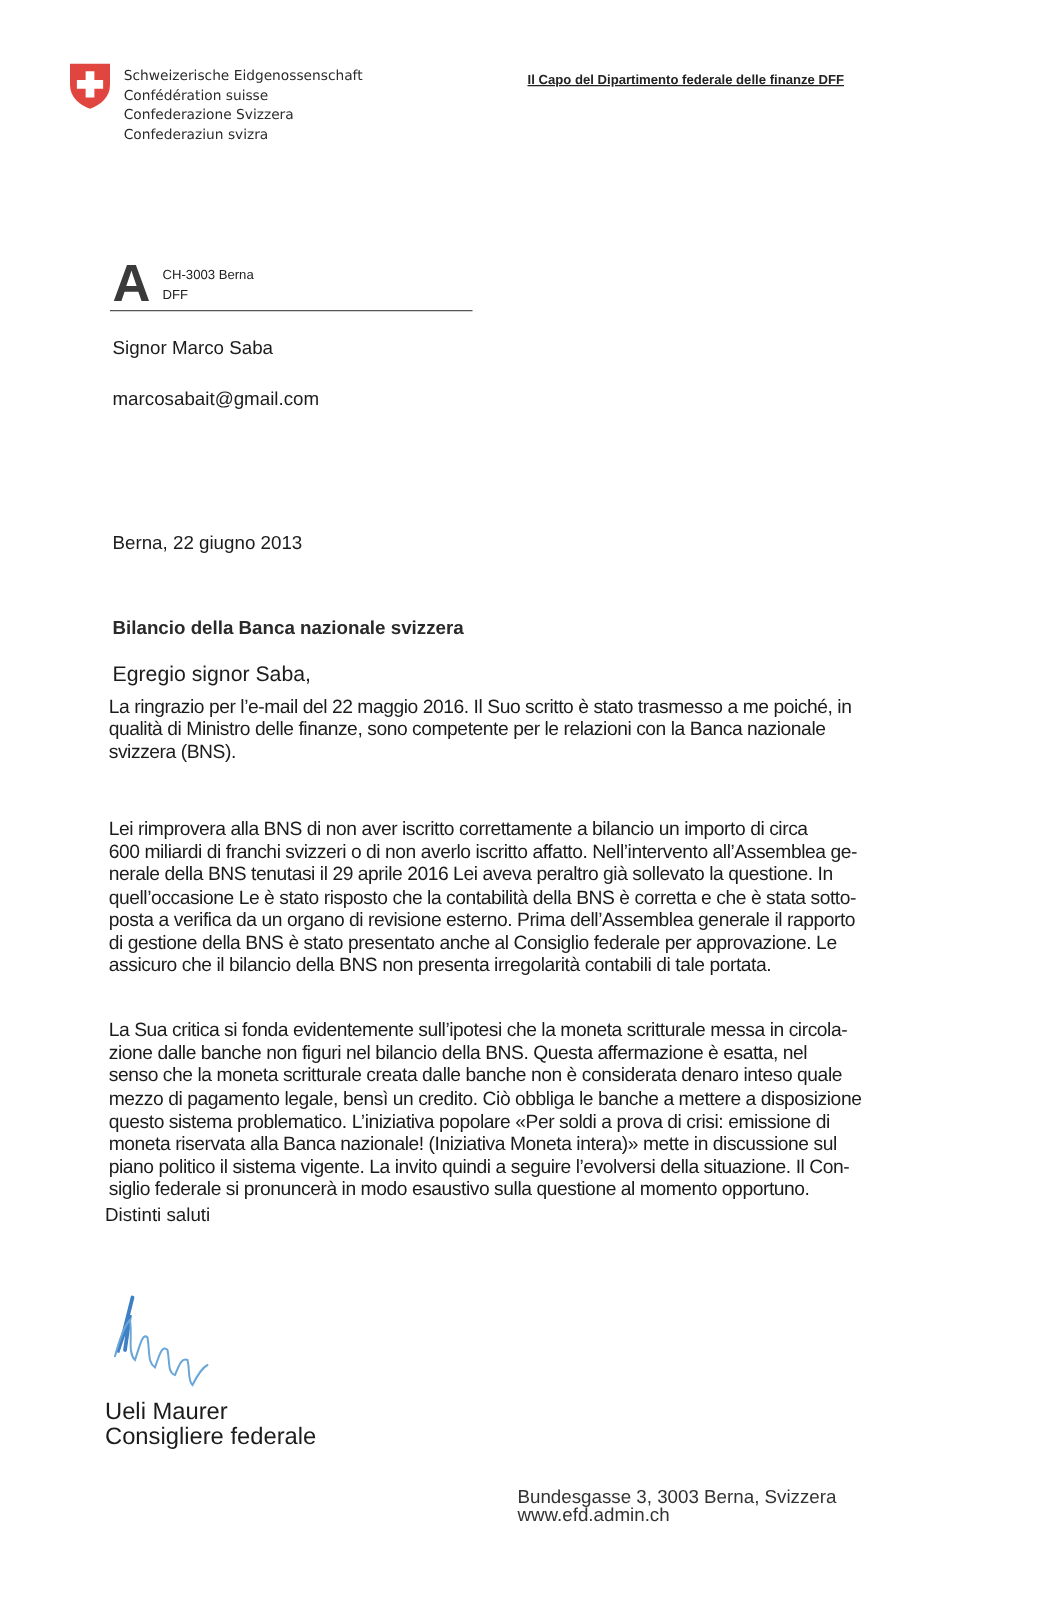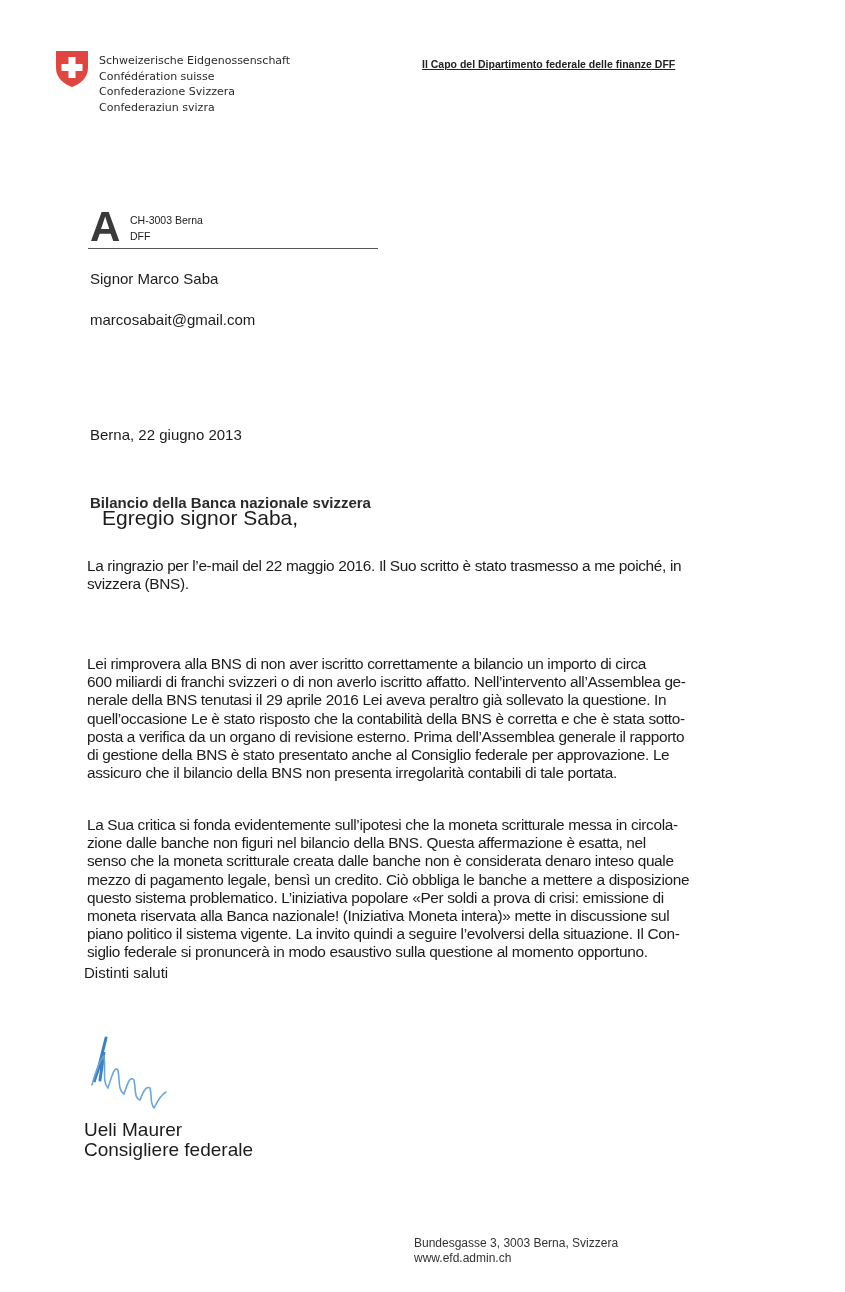--- a/index.html
+++ b/index.html
@@ -16,33 +16,33 @@
   .a-mark { left:90px; top:206px; font-size:42px; font-weight:bold; color:#3a3a3a; line-height:42px; }
   .sender { left:130px; top:212px; font-size:10.5px; line-height:16px; color:#222; }
   .sender .city { font-weight:normal; }
   .sender-rule { left:88px; top:248px; width:290px; height:1px; background:#555; }
 
   .recipient { left:90px; top:268px; font-size:15px; line-height:22px; }
   .email { left:90px; top:309px; font-size:15px; line-height:22px; }
 
   .date { left:90px; top:424px; font-size:15px; line-height:22px; }
   .subject { left:90px; top:492px; font-size:15px; font-weight:bold; line-height:22px; color:#2a2a2a; }
-  .salutation { left:90px; top:507px; font-size:21px; line-height:22px;margin-left:12px; }
+  .salutation { left:90px; top:529px; font-size:17px; line-height:22px; }
 
   .para { left:87px; width:705px; font-size:15.4px; line-height:18.2px; letter-spacing:-0.35px; }
   .para .ln { display:block; white-space:nowrap; }
   .p1 { top:557px; }
   .p2 { top:655px; }
   .p3 { top:816px; }
 
   .closing { left:84px; top:962px; font-size:15px; line-height:22px; }
   .signature { left:84px; top:1030px; width:110px; height:90px; }
   .signer { left:84px; top:1120px; font-size:19px; line-height:20px; }
 
-  .footer { left:414px; top:1236px; font-size:12px; line-height:15px; color:#333; }
+  .footer { left:414px; top:1190px; font-size:15px; line-height:15px; color:#333; }
 </style>
 </head>
 <body>
 
 <div class="abs crest">
   <svg width="34" height="38" viewBox="0 0 34 38">
     <path d="M1 1 H33 V18 C33 28 25 34 17 37 C9 34 1 28 1 18 Z" fill="#e0463f"></path>
     <rect x="13.5" y="7" width="7" height="21" fill="#ffffff"></rect>
     <rect x="6.5" y="14" width="21" height="7" fill="#ffffff"></rect>
   </svg>
@@ -64,20 +64,21 @@
 
 <div class="abs recipient">Signor Marco Saba</div>
 <div class="abs email">marcosabait@gmail.com</div>
 
 <div class="abs date">Berna, 22 giugno 2013</div>
 <div class="abs subject">Bilancio della Banca nazionale svizzera</div>
 <div class="abs salutation">Egregio signor Saba,</div>
 
 <div class="abs para p1">
   <span class="ln">La ringrazio per l’e-mail del 22 maggio 2016. Il Suo scritto è stato trasmesso a me poiché, in</span>
+  <span class="ln">qualità di Ministro delle finanze, sono competente per le relazioni con la Banca nazionale</span>
   <span class="ln">svizzera (BNS).</span>
 </div>
 
 <div class="abs para p2">
   <span class="ln">Lei rimprovera alla BNS di non aver iscritto correttamente a bilancio un importo di circa</span>
   <span class="ln">600 miliardi di franchi svizzeri o di non averlo iscritto affatto. Nell’intervento all’Assemblea ge-</span>
   <span class="ln">nerale della BNS tenutasi il 29 aprile 2016 Lei aveva peraltro già sollevato la questione. In</span>
   <span class="ln">quell’occasione Le è stato risposto che la contabilità della BNS è corretta e che è stata sotto-</span>
   <span class="ln">posta a verifica da un organo di revisione esterno. Prima dell’Assemblea generale il rapporto</span>
   <span class="ln">di gestione della BNS è stato presentato anche al Consiglio federale per approvazione. Le</span>

